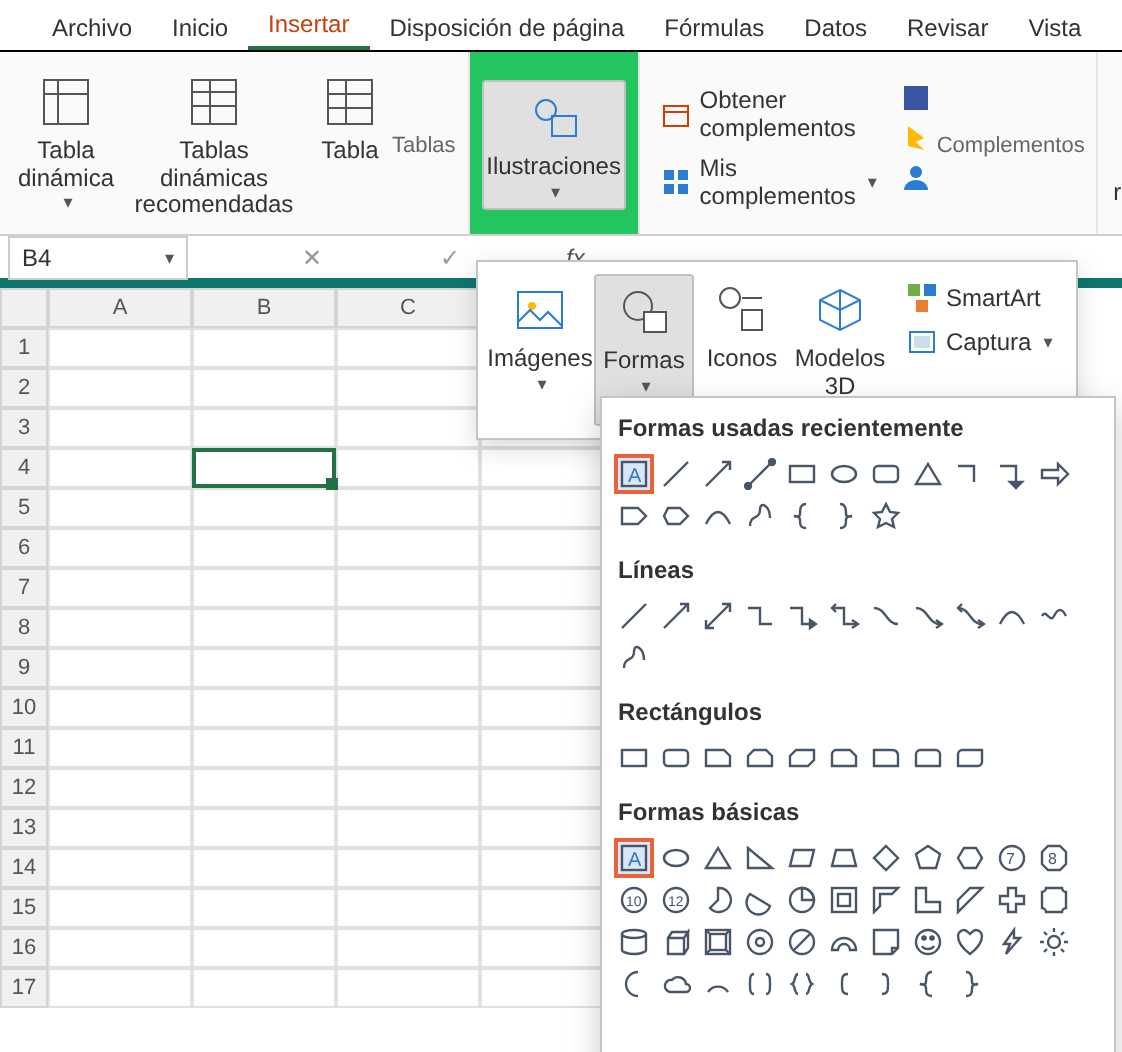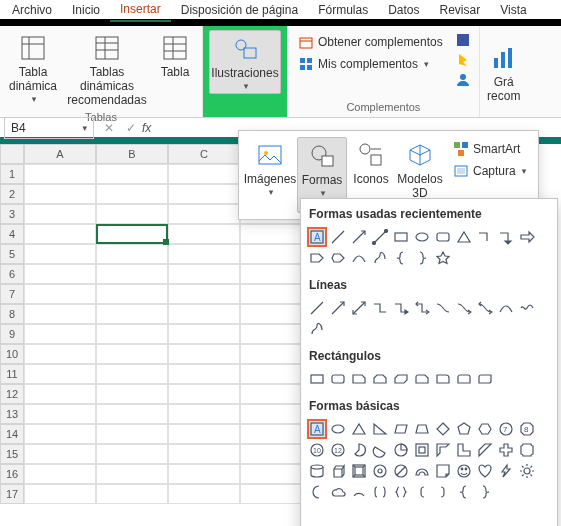--- a/index.html
+++ b/index.html
@@ -1,35 +1,35 @@
 <!DOCTYPE html>
 <html><head>
 <meta charset="utf-8">
 <style>
   * { box-sizing: border-box; margin: 0; padding: 0; font-family: "Segoe UI", Arial, sans-serif; }
   body { background: #fff; width: 561px; height: 526px; overflow: hidden; font-size: 12px; color: #333; }
-  .tabs { display: flex; height: 26px; align-items: center; padding-left: 2px; border-bottom: 7px solid #000000; }
+  .tabs { display: flex; height: 26px; align-items: flex-end; padding-left: 16px; border-bottom: 1px solid #000000; }
   .tab { padding: 4px 10px; cursor: pointer; }
   .tab.active { color: #c2410c; border-bottom: 2px solid #217346; font-weight: 500; }
   .ribbon { display: flex; height: 92px; border-bottom: 1px solid #d0d0d0; background: #fafafa; }
-  .group { display: flex; flex-direction: column; align-items: center; padding: 4px 6px 2px; border-right: 1px solid #e5e5e5; }
+  .group { display: flex; flex-direction: row; align-items: center; padding: 4px 6px 2px; border-right: 1px solid #e5e5e5; }
   .group-items { display: flex; gap: 6px; flex: 1; align-items: flex-start; }
   .group-label { font-size: 11px; color: #666; padding: 2px 0; }
   .big-btn { display: flex; flex-direction: column; align-items: center; justify-content: flex-start; width: 54px; padding: 2px 1px; text-align: center; line-height: 1.15; cursor: pointer; }
   .big-btn.wide { width: 82px; }
   .big-btn .icon { width: 32px; height: 32px; margin-bottom: 2px; display: flex; align-items: center; justify-content: center; }
   .big-btn.active { background: #e0e0e0; border: 1px solid #c0c0c0; border-radius: 2px; }
   .addins { display: flex; flex-direction: column; gap: 2px; padding-top: 2px; }
   .addin-row { display: flex; align-items: center; gap: 4px; padding: 2px 4px; cursor: pointer; }
   .addin-row .mini { width: 16px; height: 16px; }
   .small-icons-col { display: flex; flex-direction: column; gap: 4px; padding: 2px; }
   .small-icons-col .mini { width: 16px; height: 16px; cursor: pointer; }
   .truncated-group { display: flex; flex-direction: column; align-items: center; justify-content: center; padding: 4px 4px 2px; }
   
-  .fbar { display: flex; align-items: center; height: 26px; border-bottom: 7px solid #0f766e; }
+  .fbar { display: flex; align-items: center; height: 26px; border-bottom: 5px solid #0f766e; gap: 47px; }
   .namebox { width: 90px; height: 22px; border: 1px solid #ccc; margin: 0 4px; padding: 0 6px; display: flex; align-items: center; justify-content: space-between; }
   .fx-btn { width: 22px; height: 22px; display: flex; align-items: center; justify-content: center; color: #999; cursor: pointer; }
   .fx-lbl { width: 22px; font-style: italic; color: #555; }
   
   .sheet-area { position: relative; display: flex; }
   .row-hdrs { width: 24px; }
   .row-hdrs div, .col-hdrs div { border: 0.5px solid #d4d4d4; background: #f0f0f0; font-size: 11px; color: #555; display: flex; align-items: center; justify-content: center; }
   .row-hdrs div { height: 20px; }
   .col-hdrs { display: flex; height: 20px; }
   .col-hdrs div { width: 72px; height: 20px; }

